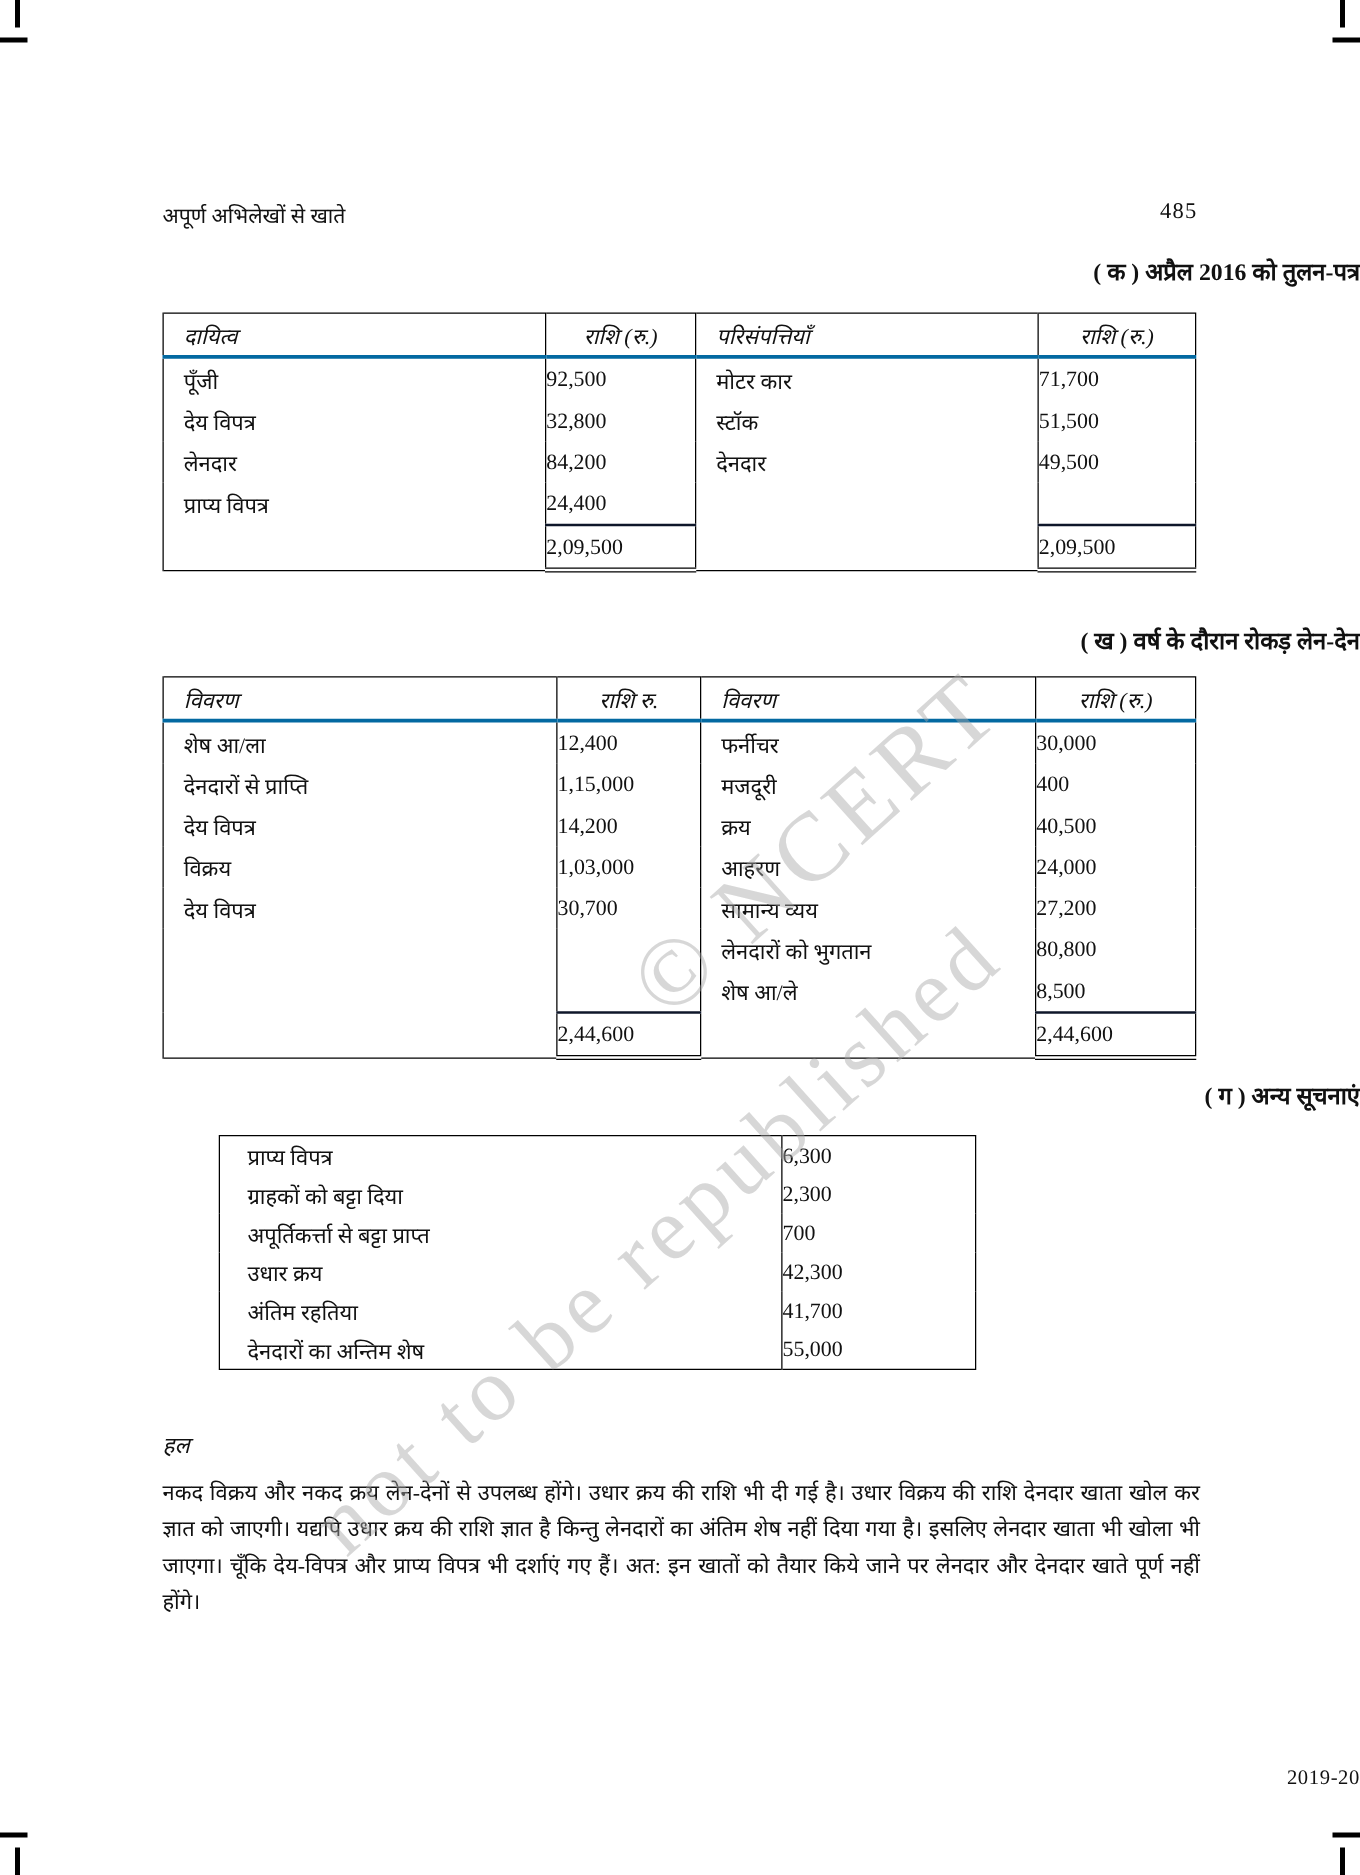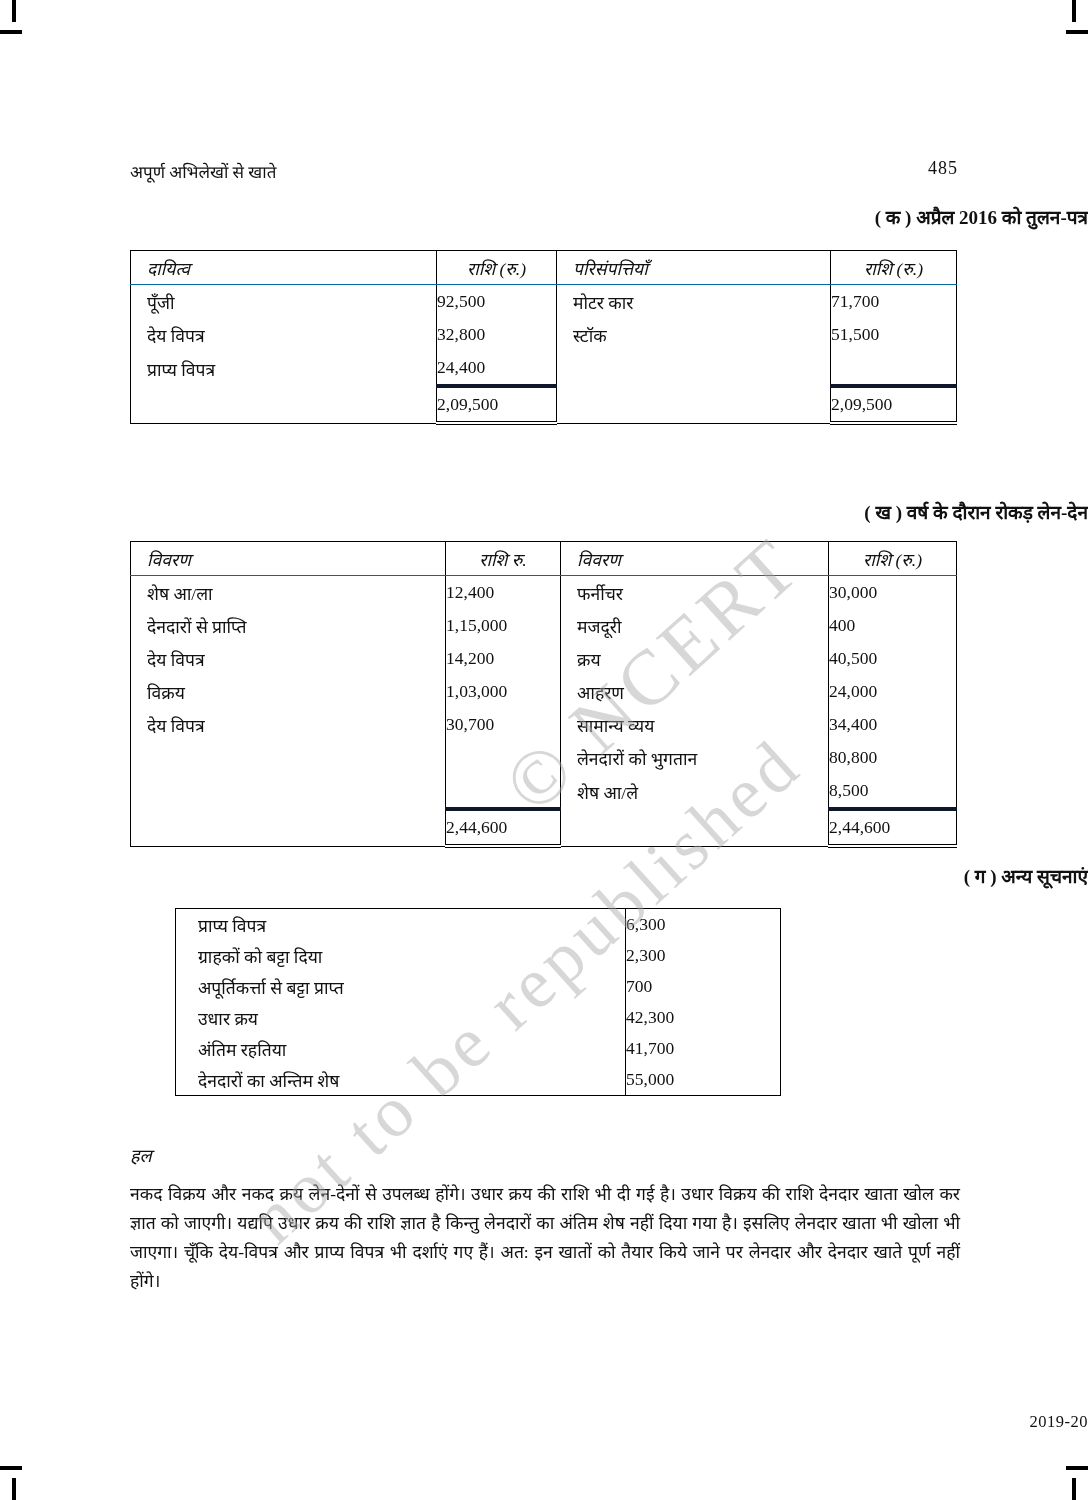--- a/index.html
+++ b/index.html
@@ -33,26 +33,26 @@
   #title-b{top:499px}
   #title-c{top:863px}
 
   
   table.sheet{border-collapse:collapse;table-layout:fixed;border:1.5px solid #000}
   table.sheet td{
     border-left:1px solid #000;border-right:1px solid #000;
     height:33px;font-size:17.5px;overflow:hidden;white-space:nowrap;
     vertical-align:middle;padding:0;
   }
-  table.sheet tr.hdr td{font-style:italic;border-bottom:1px solid #0369a1}
+  table.sheet tr.hdr td{font-style:italic;border-bottom:3px solid #0369a1}
   .lbl{padding-left:16px !important;text-align:left}
   .amt{padding-right:14px !important;text-align:left}
   .hdr-amt{text-align:center;padding-right:0 !important}
   tr.total td{height:33px}
-  tr.total td.amt{border-top:4px solid #0f172a;border-bottom:4px double #000}
+  tr.total td.amt{border-top:2px solid #0f172a;border-bottom:4px double #000}
 
   #table-a{left:130px;top:250px;width:826px}
   #table-b{left:130px;top:541px;width:826px}
 
   #table-c{left:175px;top:908px;width:605px}
   #table-c td{height:31px}
   #table-c .amt{padding-right:40px !important}
   #table-c .lbl{padding-left:22px !important}
 
   
@@ -106,20 +106,26 @@
       <td class="lbl">मोटर  कार</td>
       <td class="amt">71,700</td>
     </tr>
     <tr>
       <td class="lbl">देय विपत्र</td>
       <td class="amt">32,800</td>
       <td class="lbl">स्टॉक</td>
       <td class="amt">51,500</td>
     </tr>
     <tr>
+      <td class="lbl">लेनदार</td>
+      <td class="amt">84,200</td>
+      <td class="lbl">देनदार</td>
+      <td class="amt">49,500</td>
+    </tr>
+    <tr>
       <td class="lbl">प्राप्य विपत्र</td>
       <td class="amt">24,400</td>
       <td class="lbl"></td>
       <td class="amt"></td>
     </tr>
     <tr class="total">
       <td class="lbl"></td>
       <td class="amt">2,09,500</td>
       <td class="lbl"></td>
       <td class="amt">2,09,500</td>
@@ -164,21 +170,21 @@
     <tr>
       <td class="lbl">विक्रय</td>
       <td class="amt">1,03,000</td>
       <td class="lbl">आहरण</td>
       <td class="amt">24,000</td>
     </tr>
     <tr>
       <td class="lbl">देय विपत्र</td>
       <td class="amt">30,700</td>
       <td class="lbl">सामान्य व्यय</td>
-      <td class="amt">34,400</td>
+      <td class="amt">27,200</td>
     </tr>
     <tr>
       <td class="lbl"></td>
       <td class="amt"></td>
       <td class="lbl">लेनदारों को भुगतान</td>
       <td class="amt">80,800</td>
     </tr>
     <tr>
       <td class="lbl"></td>
       <td class="amt"></td>

